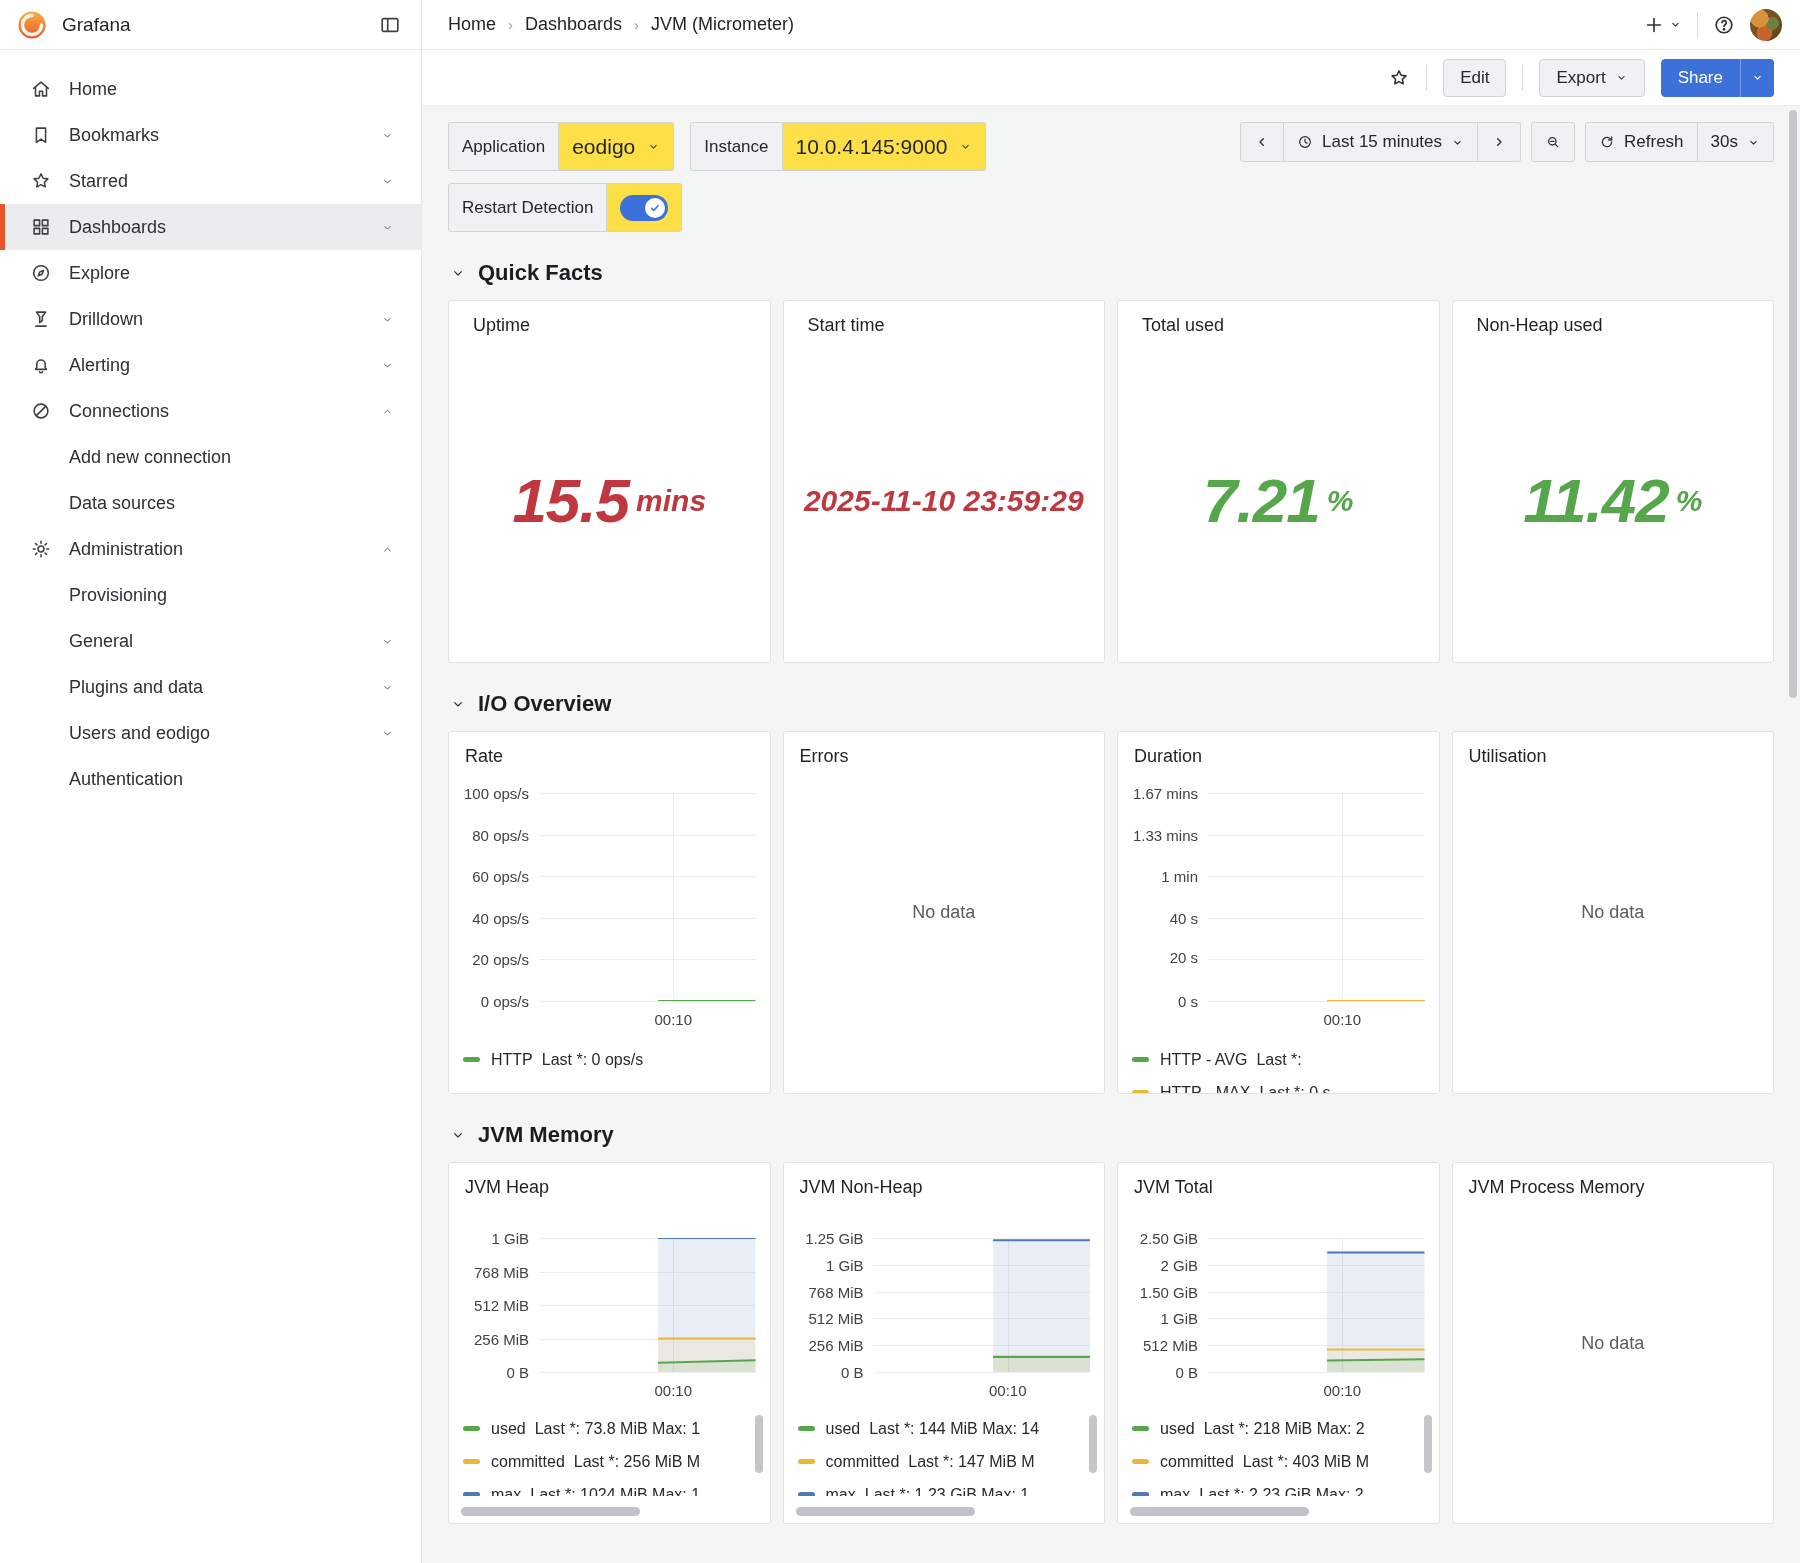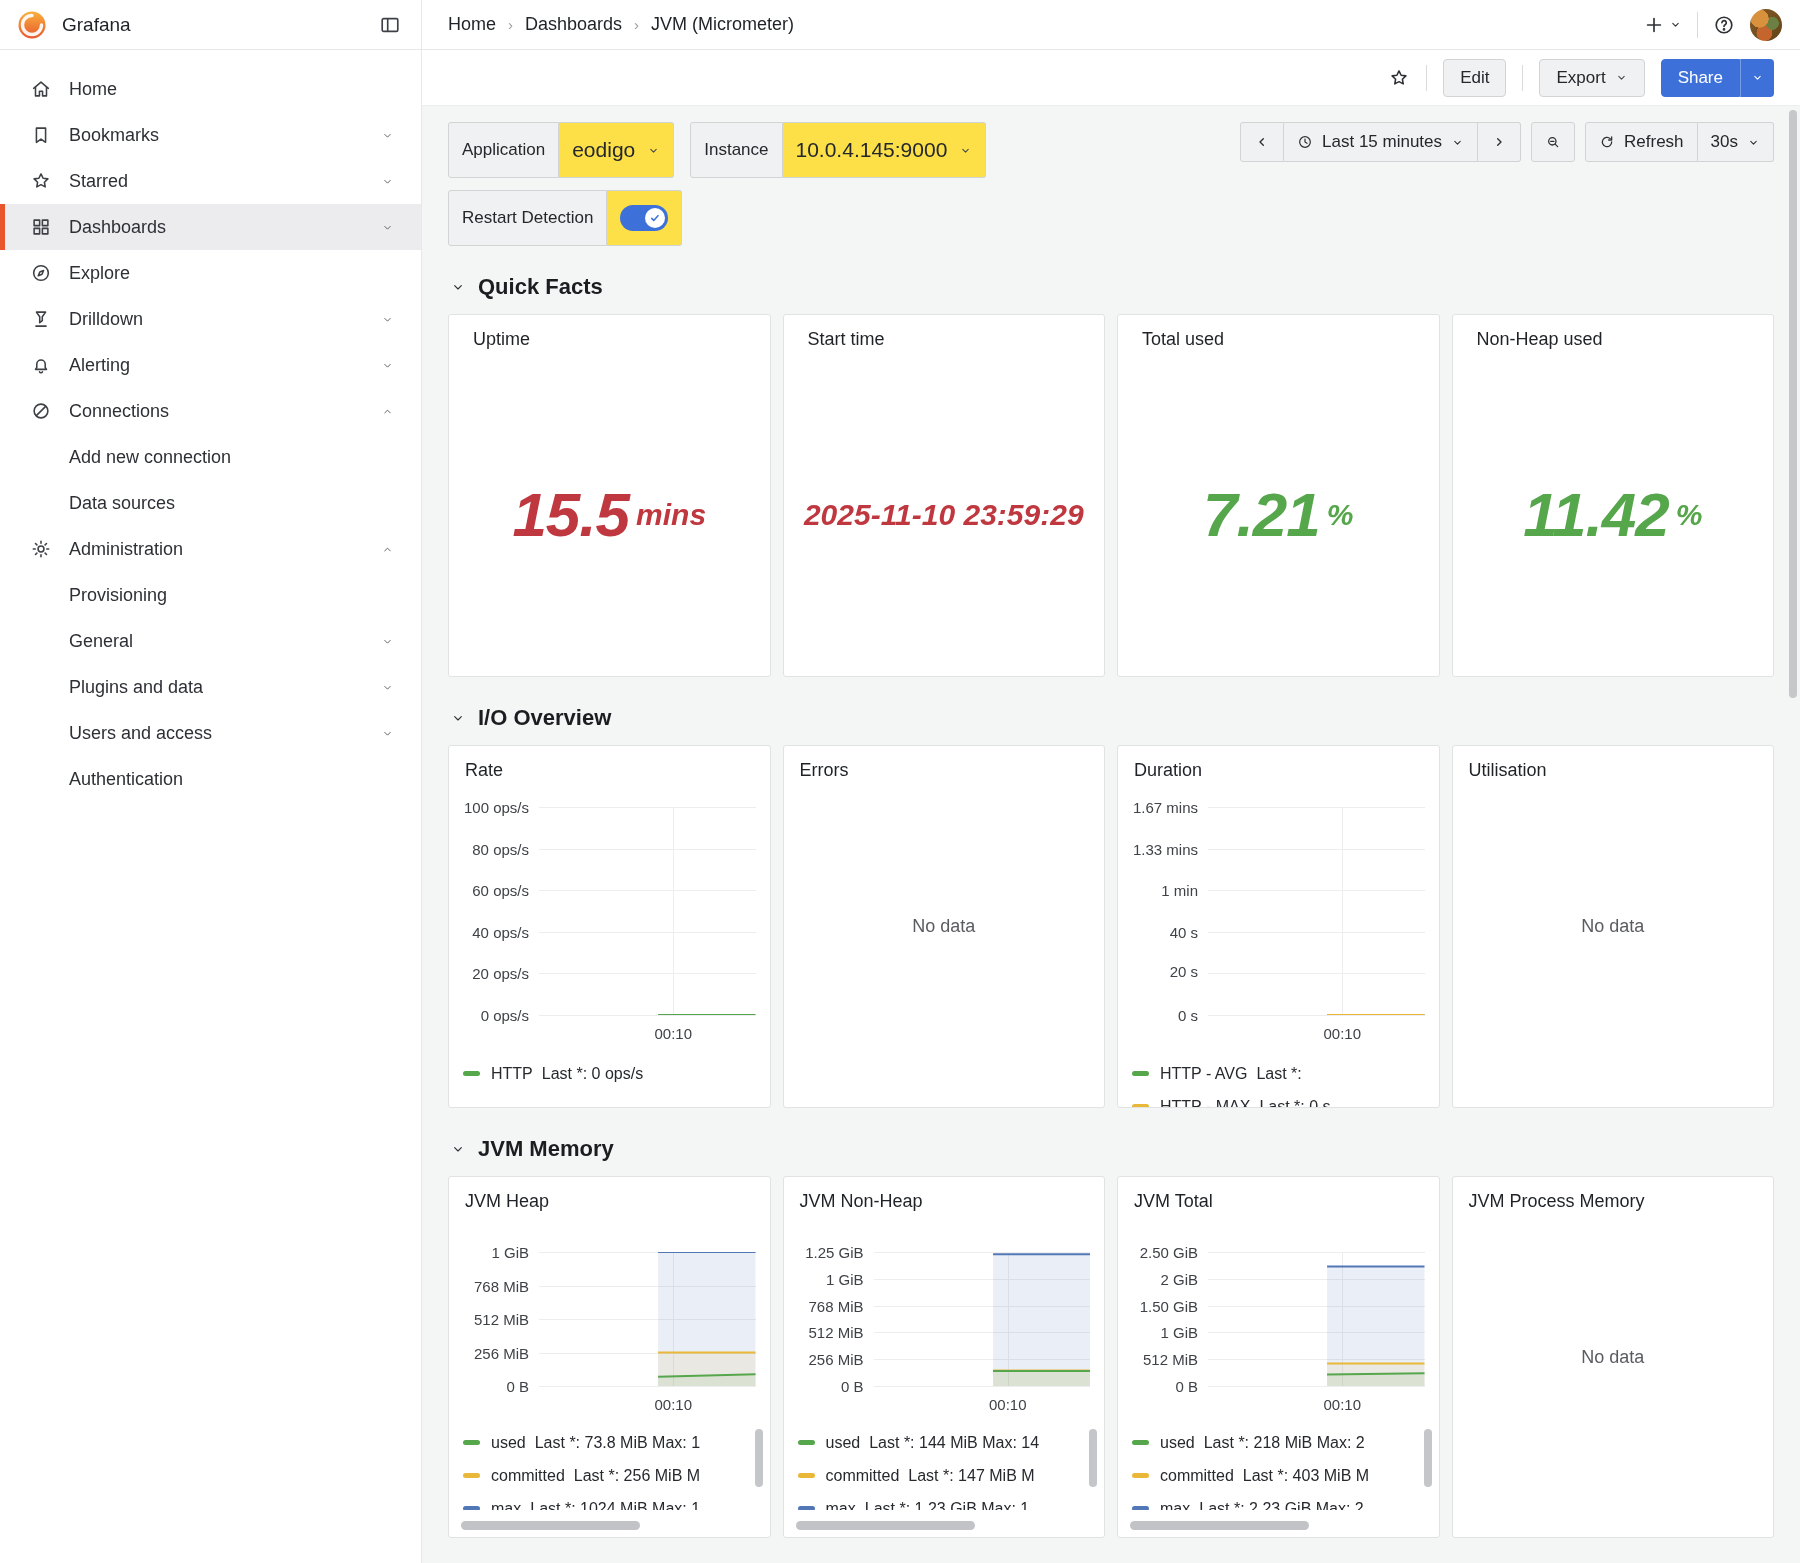--- a/index.html
+++ b/index.html
@@ -54,21 +54,21 @@
   .share-group { display:flex; }
   .btn.primary { background:#3d71d9; border-color:#3d71d9; color:#fff; border-radius:4px 0 0 4px; }
   .share-caret { width:34px; height:38px; background:#3d71d9; border-left:1px solid rgba(255,255,255,.3); border-radius:0 4px 4px 0; color:#fff; display:flex; align-items:center; justify-content:center; cursor:pointer; }
   .star-tool { color:#2e3036; cursor:pointer; }
 
   
   .dash { flex:1; padding:16px 26px 0; overflow:hidden; }
   .controls-top { display:flex; justify-content:space-between; align-items:flex-start; gap:14px; }
   .ctrl-left { display:flex; flex-direction:column; gap:12px; }
   .ctrl-row { display:flex; gap:16px; }
-  .ctrl { display:flex; height:56px; cursor:pointer; }
+  .ctrl { display:flex; height:49px; cursor:pointer; }
   .ctrl-label { background:#f0f1f2; border:1px solid #d1d3d5; display:flex; align-items:center; padding:0 13px; font-size:17px; border-radius:3px 0 0 3px; white-space:nowrap; }
   .ctrl-value { background:#fde047; border:1px solid #d1d3d5; border-left:none; display:flex; align-items:center; gap:12px; padding:0 13px; font-size:21px; border-radius:0 3px 3px 0; white-space:nowrap; }
   .ctrl-value .chev { color:#46484e; }
   .toggle { width:48px; height:26px; border-radius:13px; background:#3d71d9; position:relative; cursor:pointer; }
   .knob { position:absolute; right:3px; top:3px; width:20px; height:20px; border-radius:50%; background:#fff; color:#3d71d9; display:flex; align-items:center; justify-content:center; }
   .knob svg { width:12px; height:12px; }
 
   .time-controls { display:flex; align-items:center; gap:10px; }
   .tgroup { display:flex; }
   .tbtn { height:40px; background:#f0f1f2; border:1px solid #d1d3d5; display:flex; align-items:center; gap:9px; padding:0 13px; font-size:17px; color:#24272c; cursor:pointer; white-space:nowrap; }
@@ -274,21 +274,21 @@
       </div>
       <div class="side-item sub">
         <span class="lbl">Plugins and data</span>
         <span class="ico xs chev">
           <svg viewBox="0 0 24 24" fill="none" stroke="currentColor" stroke-width="1.7" stroke-linecap="round" stroke-linejoin="round">
             <path d="M7 10l5 5 5-5"></path>
           </svg>
         </span>
       </div>
       <div class="side-item sub">
-        <span class="lbl">Users and access</span>
+        <span class="lbl">Users and eodigo</span>
         <span class="ico xs chev">
           <svg viewBox="0 0 24 24" fill="none" stroke="currentColor" stroke-width="1.7" stroke-linecap="round" stroke-linejoin="round">
             <path d="M7 10l5 5 5-5"></path>
           </svg>
         </span>
       </div>
       <div class="side-item sub">
         <span class="lbl">Authentication</span>
       </div>
     </div>

